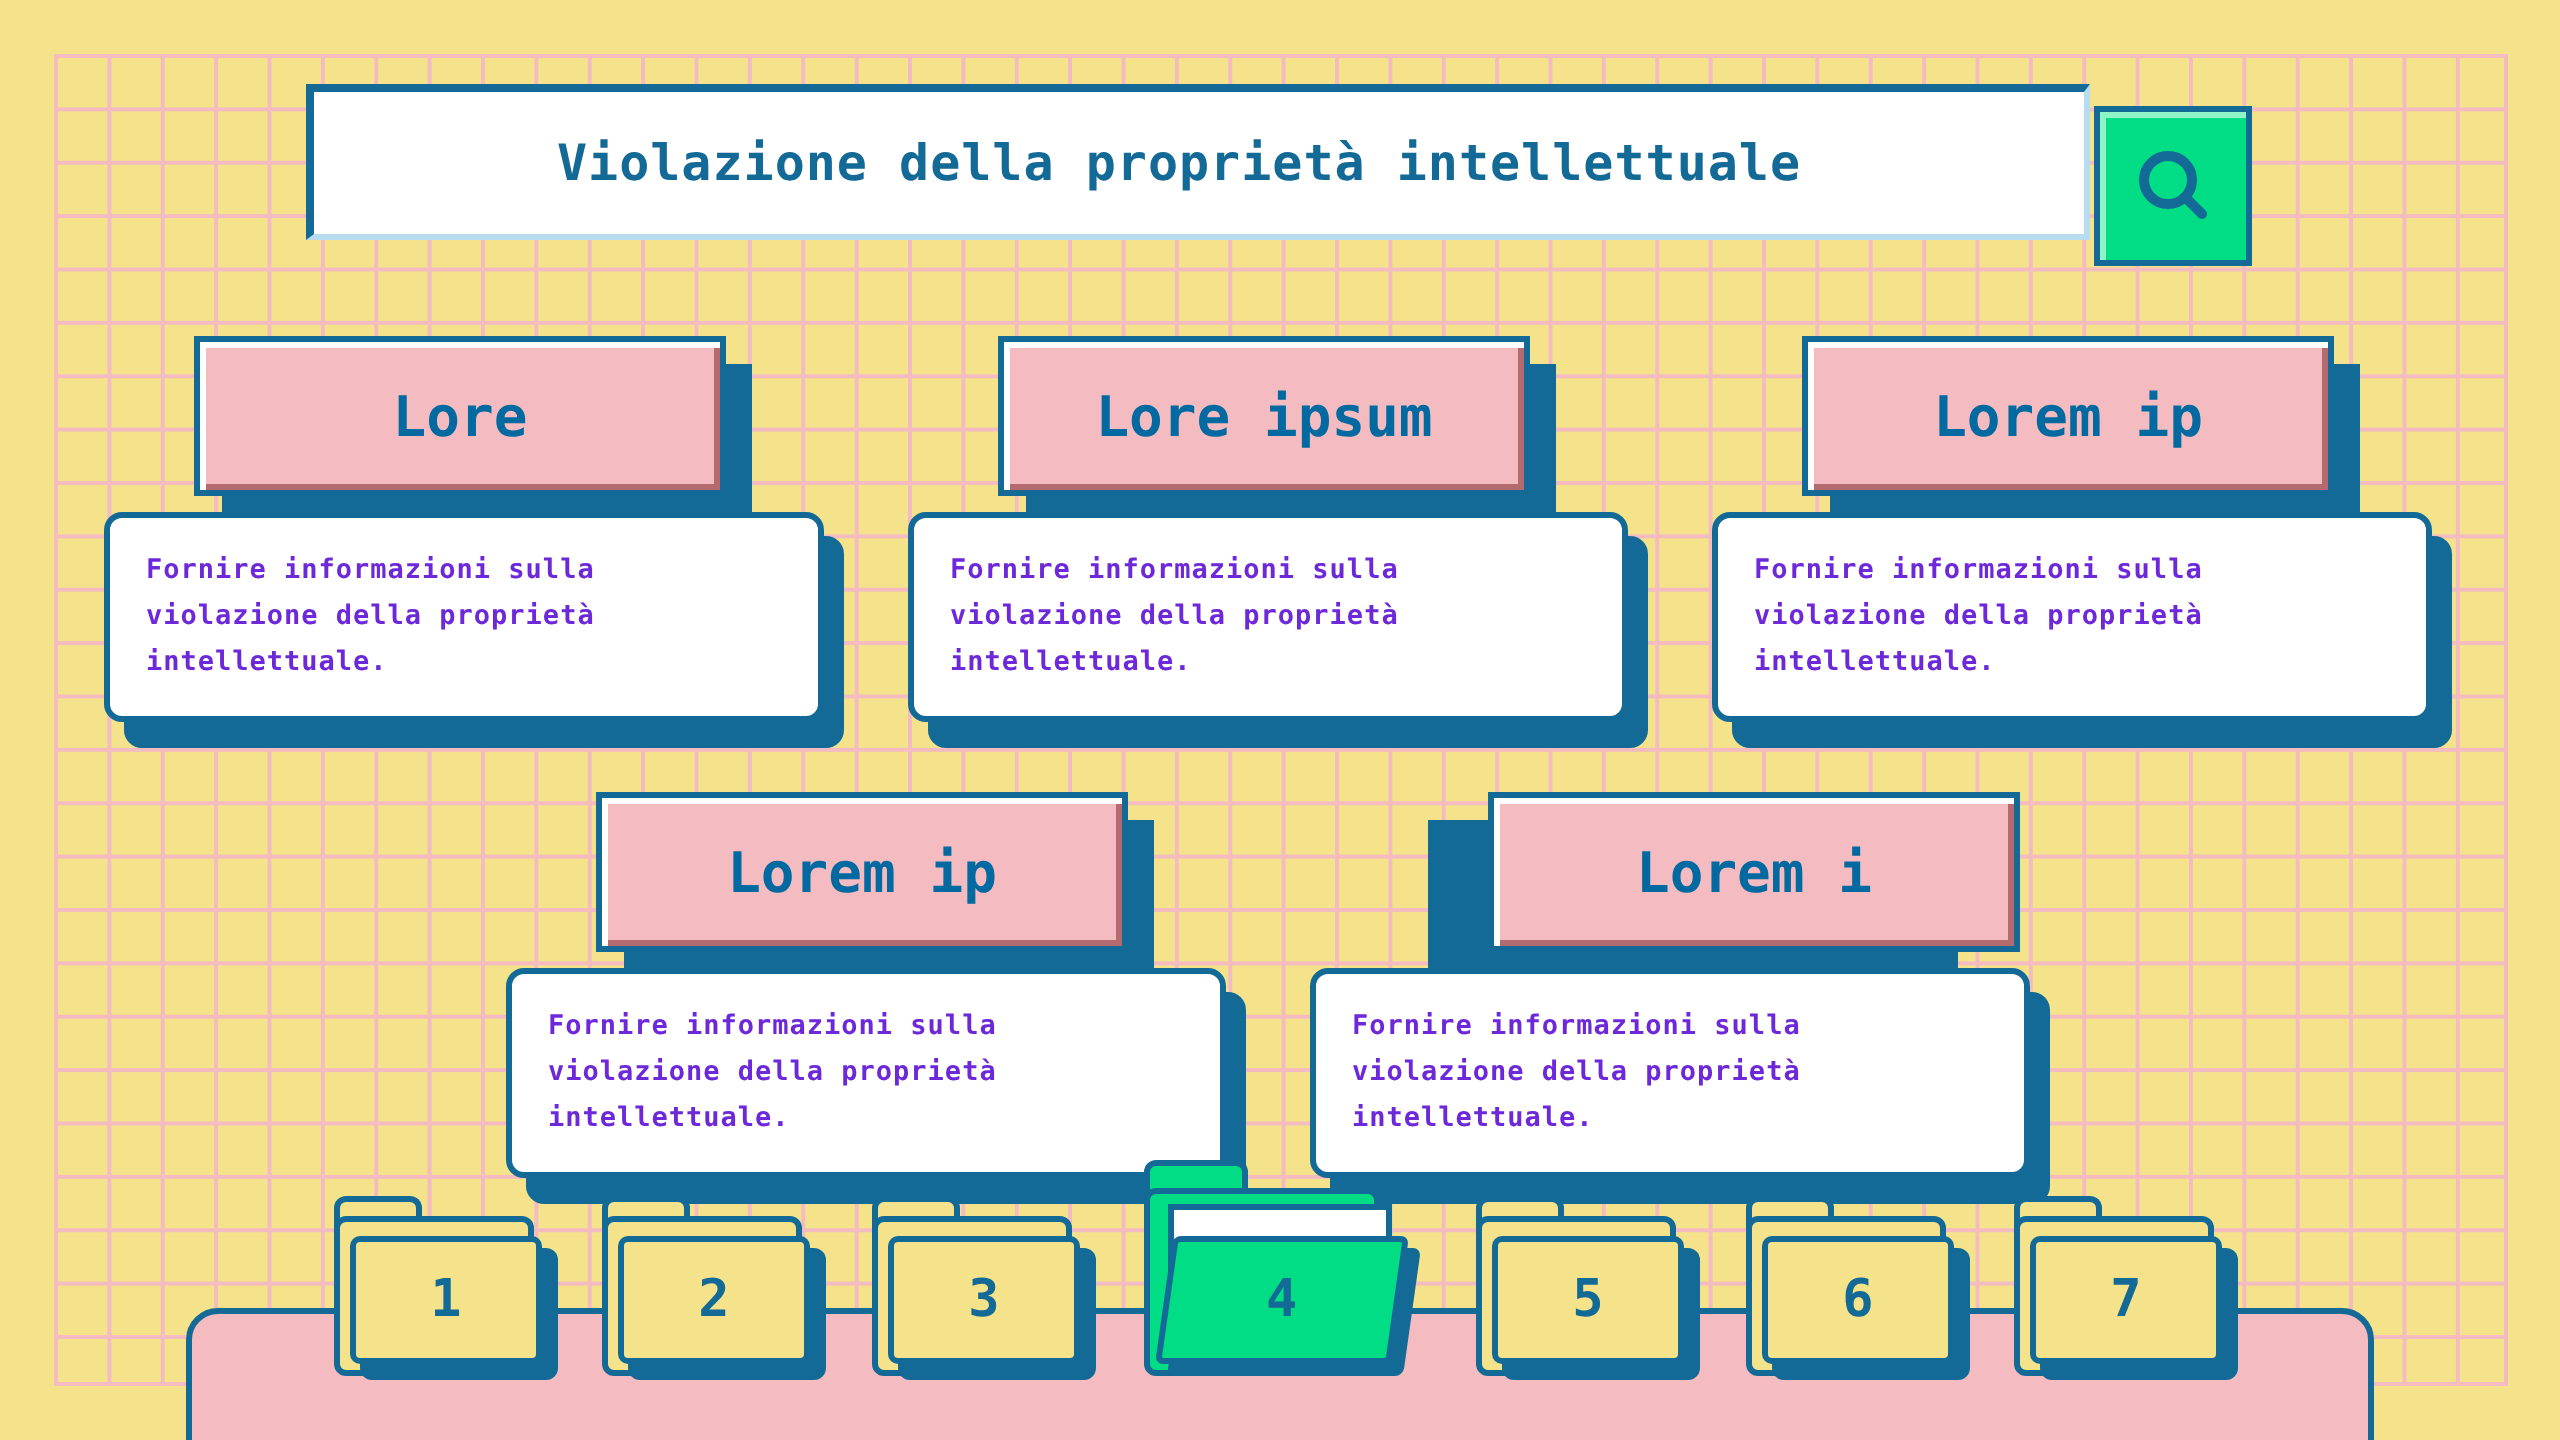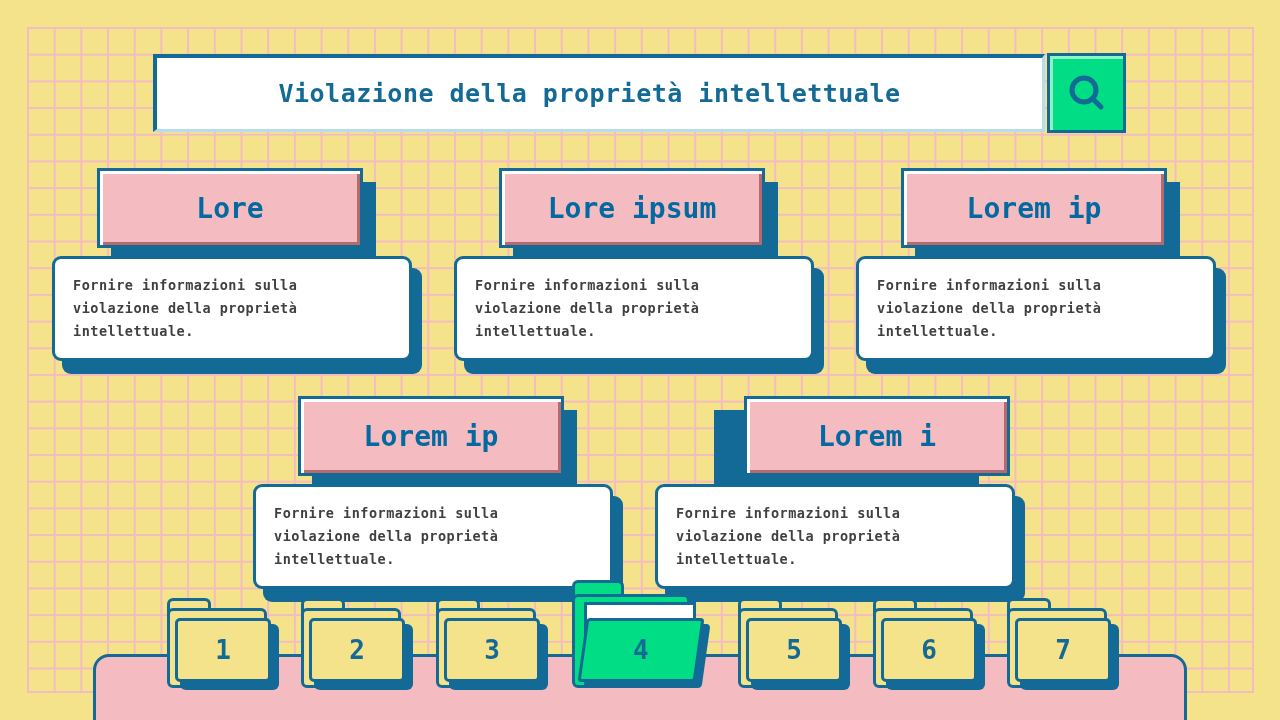--- a/index.html
+++ b/index.html
@@ -5,35 +5,35 @@
   html,body{margin:0;padding:0;}
   body{width:1280px;height:720px;position:relative;overflow:hidden;background:#f4e38a;font-family:"DejaVu Sans Mono","Liberation Mono",monospace;}
   .grid{position:absolute;left:27px;top:27px;width:1227px;height:666px;
     background-color:#f4e38a;
     background-image:
       linear-gradient(to right,#f4bcc0 0,#f4bcc0 2px,transparent 2px),
       linear-gradient(to bottom,#f4bcc0 0,#f4bcc0 2px,transparent 2px);
     background-size:26.7px 26.7px;
     border-right:2px solid #f4bcc0;border-bottom:2px solid #f4bcc0;box-sizing:border-box;}
   
-  .search{position:absolute;left:153px;top:54px;width:892px;height:78px;background:#fff;box-sizing:border-box;
+  .search{position:absolute;left:153px;top:42px;width:892px;height:78px;background:#fff;box-sizing:border-box;
     border-top:4px solid #146a96;border-left:4px solid #146a96;border-right:3px solid #b8dcef;border-bottom:3px solid #b8dcef;
     display:flex;align-items:center;justify-content:center;}
   .search-text{color:#146a96;font-size:25px;font-weight:bold;letter-spacing:0.5px;margin-left:-20px;}
   .search-btn{position:absolute;left:1047px;top:53px;width:79px;height:80px;background:#00dd84;box-sizing:border-box;
     border:3px solid #146a96;box-shadow:inset 3px 3px 0 #8ff5c6;display:flex;align-items:center;justify-content:center;cursor:pointer;}
   
   .label-shadow{position:absolute;background:#146a96;}
   .label{position:absolute;background:#f4bcc0;box-sizing:border-box;border:3px solid #146a96;
     box-shadow:inset 3px 3px 0 #ffffff, inset -3px -3px 0 #b46a6e;
     display:flex;align-items:center;justify-content:center;color:#0369a1;font-weight:bold;font-size:28px;}
   .card-shadow{position:absolute;background:#146a96;border-radius:9px;}
   .card{position:absolute;background:#fff;box-sizing:border-box;border:3px solid #146a96;border-radius:9px;
     display:flex;align-items:center;justify-content:center;}
-  .card-text{color:#404040;font-size:13.5px;font-weight:bold;line-height:23px;width:318px;text-align:left;letter-spacing:0.5px;}
+  .card-text{color:#6d28d9;font-size:13.5px;font-weight:bold;line-height:23px;width:318px;text-align:left;letter-spacing:0.5px;}
   
   .bottom-panel{position:absolute;left:93px;top:654px;width:1094px;height:90px;background:#f4bcc0;box-sizing:border-box;
     border:3px solid #146a96;border-radius:16px 16px 0 0;}
   .folder{position:absolute;width:110px;height:90px;cursor:pointer;}
   .f-back{position:absolute;left:0;top:10px;width:100px;height:80px;box-sizing:border-box;border:3px solid #146a96;border-radius:6px;background:#f4e38a;}
   .f-tab{position:absolute;left:0;top:0;width:44px;height:16px;box-sizing:border-box;border:3px solid #146a96;border-bottom:none;border-radius:6px 6px 0 0;background:#f4e38a;}
   .f-shadow{position:absolute;left:13px;top:26px;width:99px;height:66px;background:#146a96;border-radius:6px;}
   .f-front{position:absolute;left:8px;top:20px;width:96px;height:64px;box-sizing:border-box;border:3px solid #146a96;border-radius:5px;background:#f4e38a;
     display:flex;align-items:center;justify-content:center;color:#146a96;font-weight:bold;font-size:26px;}
   .folder.active .f-back,.folder.active .f-tab{background:#00dd84;}

